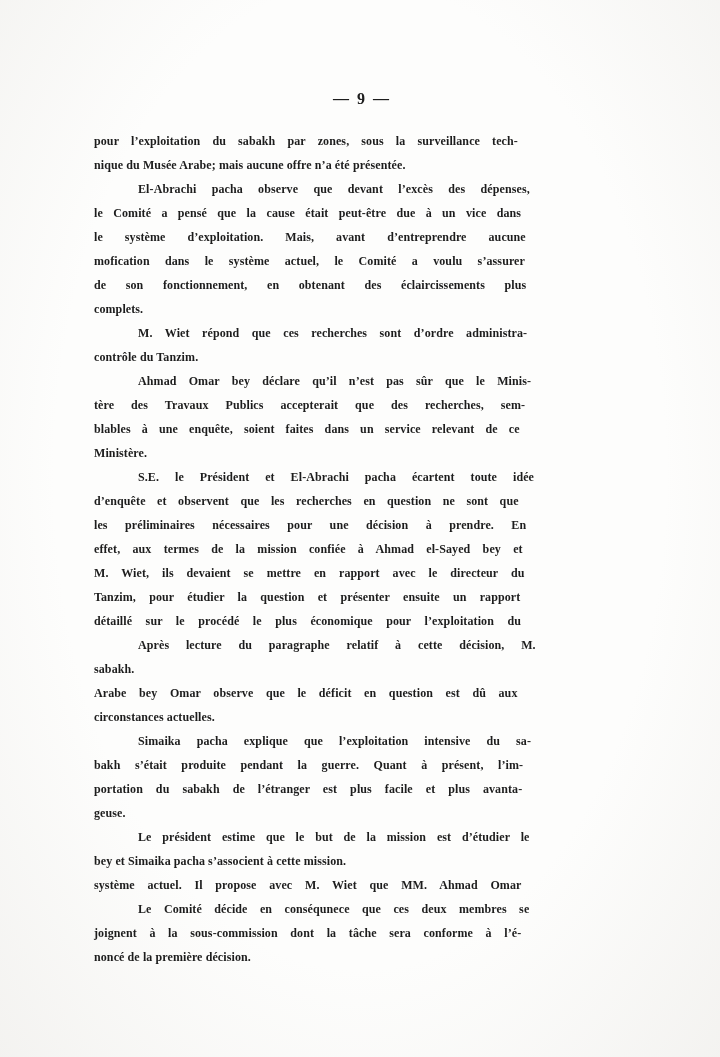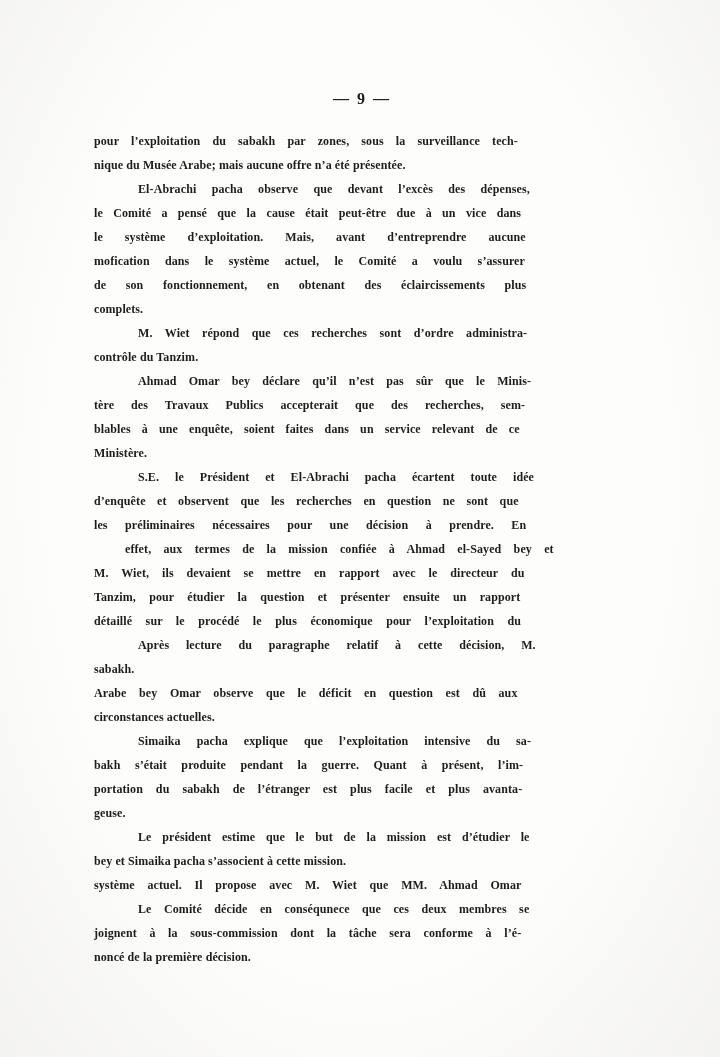--- a/index.html
+++ b/index.html
@@ -62,21 +62,21 @@
     <div class="line"><span>complets.</span></div>
     <div class="line j in"><span style="word-spacing: 9.35156px;">M. Wiet répond que ces recherches sont d’ordre administra-</span></div>
     <div class="line"><span>contrôle du Tanzim.</span></div>
     <div class="line j in"><span style="word-spacing: 9.08125px;">Ahmad Omar bey déclare qu’il n’est pas sûr que le Minis-</span></div>
     <div class="line j"><span style="word-spacing: 13.8203px;">tère des Travaux Publics accepterait que des recherches, sem-</span></div>
     <div class="line j"><span style="word-spacing: 7.98438px;">blables à une enquête, soient faites dans un service relevant de ce</span></div>
     <div class="line"><span>Ministère.</span></div>
     <div class="line j in"><span style="word-spacing: 12.7949px; margin-top: 44px;">S.E. le Président et El-Abrachi pacha écartent toute idée</span></div>
     <div class="line j"><span style="word-spacing: 8.3875px;">d’enquête et observent que les recherches en question ne sont que</span></div>
     <div class="line j"><span style="word-spacing: 14.3633px;">les préliminaires nécessaires pour une décision à prendre. En</span></div>
-    <div class="line j"><span style="word-spacing: 9.12926px; margin-left: 31px;">effet, aux termes de la mission confiée à Ahmad el-Sayed bey et</span></div>
+    <div class="line j"><span style="word-spacing: 9.12926px;">effet, aux termes de la mission confiée à Ahmad el-Sayed bey et</span></div>
     <div class="line j"><span style="word-spacing: 9.79119px;">M. Wiet, ils devaient se mettre en rapport avec le directeur du</span></div>
     <div class="line j"><span style="word-spacing: 10.1163px;">Tanzim, pour étudier la question et présenter ensuite un rapport</span></div>
     <div class="line j"><span style="word-spacing: 10.3854px;">détaillé sur le procédé le plus économique pour l’exploitation du</span></div>
     <div class="line j in"><span style="word-spacing: 13.6602px;">Après lecture du paragraphe relatif à cette décision, M.</span></div>
     <div class="line"><span>sabakh.</span></div>
     <div class="line j"><span style="word-spacing: 9.46023px;">Arabe bey Omar observe que le déficit en question est dû aux</span></div>
     <div class="line"><span>circonstances actuelles.</span></div>
     <div class="line j in"><span style="word-spacing: 12.875px;">Simaika pacha explique que l’exploitation intensive du sa-</span></div>
     <div class="line j"><span style="word-spacing: 11.3628px;">bakh s’était produite pendant la guerre. Quant à présent, l’im-</span></div>
     <div class="line j"><span style="word-spacing: 9.86562px;">portation du sabakh de l’étranger est plus facile et plus avanta-</span></div>

